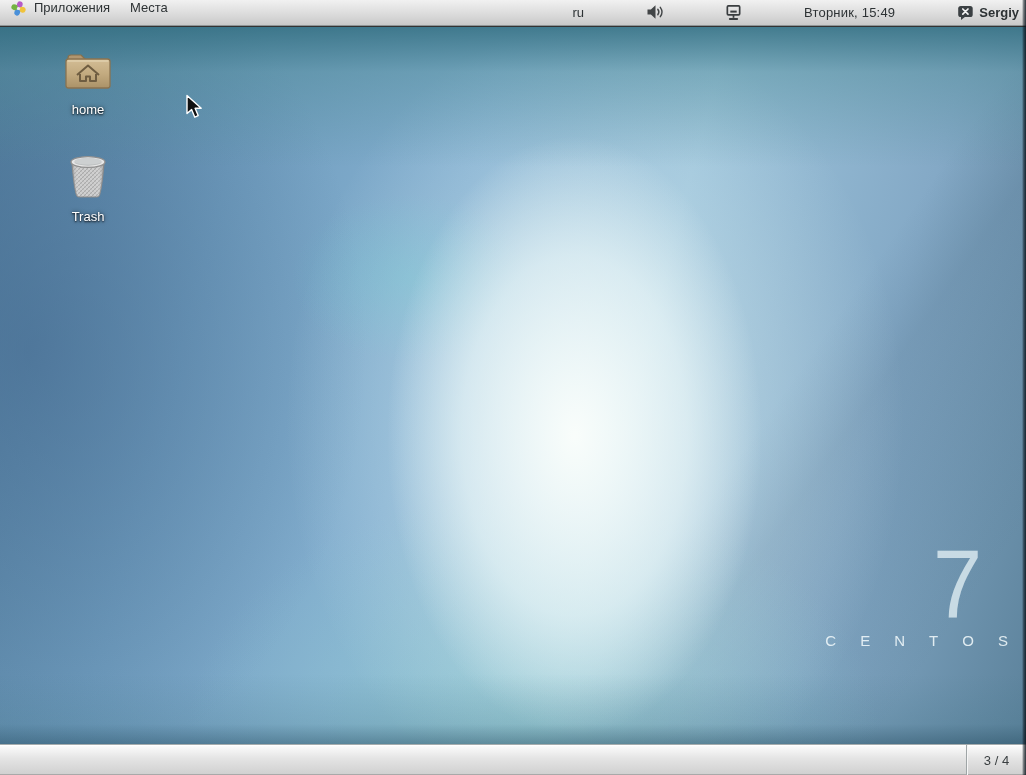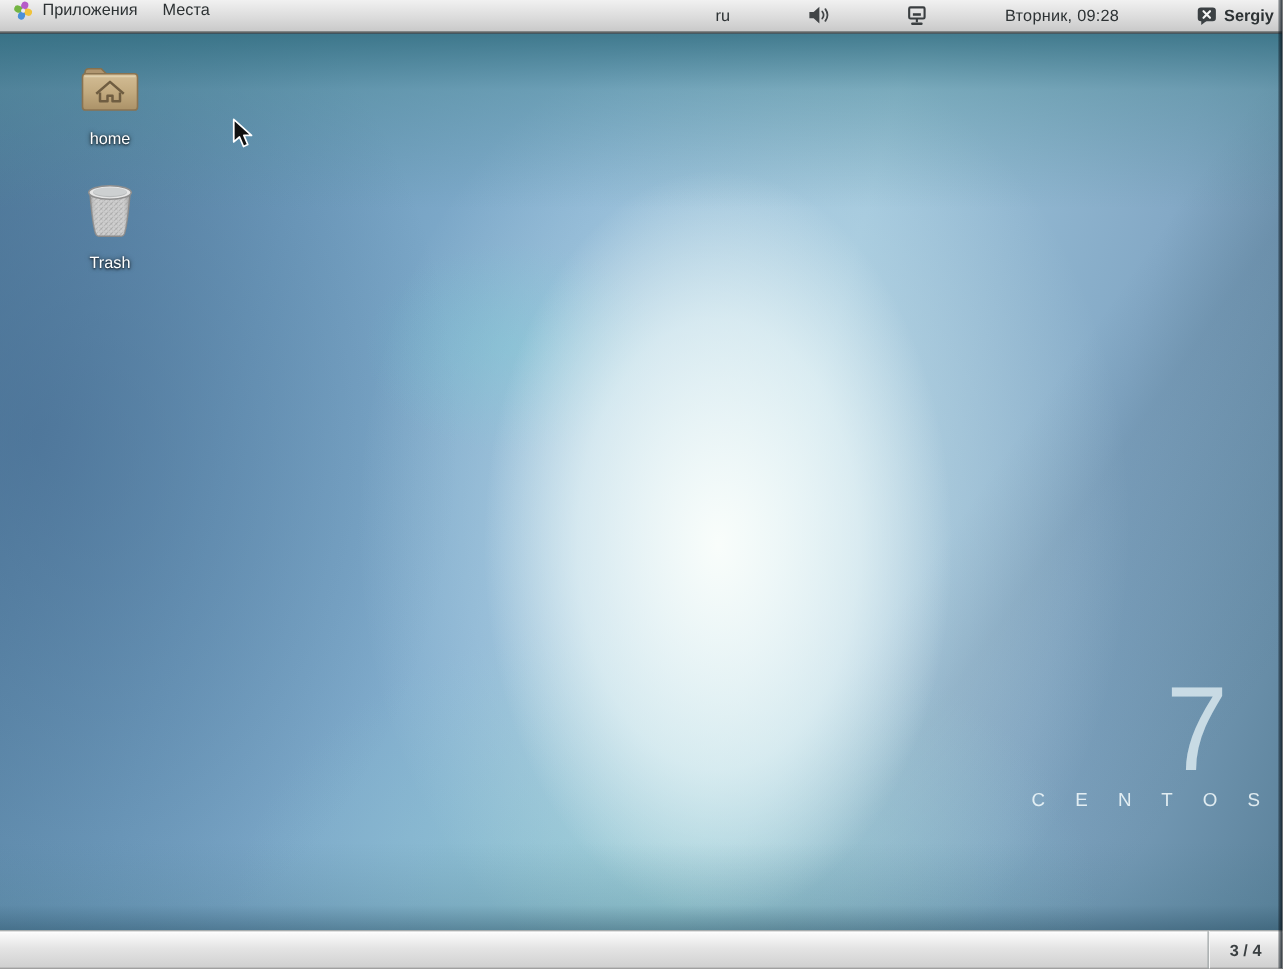--- a/index.html
+++ b/index.html
@@ -88,21 +88,21 @@
     align-items: center;
     gap: 4px;
   }
   .desktop-icon .glyph { display: block; }
   .icon-label {
     color: #ffffff;
     font-size: 13px;
     text-shadow: 0 1px 2px rgba(0,0,0,0.9), 0 0 4px rgba(0,0,0,0.6);
   }
   .di-home { left: 40px; top: 21px; align-items: center; }
-  .di-trash { left: 40px; top: 116px; }
+  .di-trash { left: 40px; top: 124px; }
 
   
   .watermark {
     position: absolute;
     right: 18px;
     bottom: 95px;
     text-align: right;
     pointer-events: none;
   }
   .wm-seven {
@@ -145,21 +145,21 @@
   }
   .window-list { flex: 1; }
   .workspace-indicator {
     width: 60px;
     display: flex;
     align-items: center;
     justify-content: center;
     border-left: 1px solid #9fa5a6;
     box-shadow: inset 1px 0 0 #f6f6f6;
     font-size: 13px;
-    font-weight: 700;
+    font-weight: 400;
     color: #3a3f41;
     margin-left: 30px;
   }
 
   
   .screen-edge-right {
     position: absolute;
     top: 0; right: 0; bottom: 0;
     width: 4px;
     background: linear-gradient(90deg, rgba(8,18,26,0) 0%, rgba(8,18,26,0.45) 35%, rgba(8,18,26,0.85) 100%);
@@ -210,21 +210,21 @@
         <span class="icon16">
           <svg width="17" height="17" viewBox="0 0 16 16">
             <rect x="2.2" y="1.8" width="11.6" height="8.4" rx="1" fill="none" stroke="#3a3e40" stroke-width="1.6"></rect>
             <rect x="5" y="6.2" width="6" height="1.9" fill="#3a3e40"></rect>
             <path d="M8 10.4 v2.6" stroke="#3a3e40" stroke-width="1.6"></path>
             <path d="M4.6 14.2 h6.8" stroke="#3a3e40" stroke-width="1.9" stroke-linecap="round"></path>
           </svg>
         </span>
       </div>
       <div class="tray-item clock">
-        <span>Вторник, 09:28</span>
+        <span>Вторник, 15:49</span>
       </div>
       <div class="tray-item user-item">
         <span class="icon16">
           <svg width="17" height="17" viewBox="0 0 17 17">
             <rect x="1.2" y="2" width="14.5" height="11" rx="2.6" fill="#3b4043"></rect>
             <path d="M4 12.5 L4 16 L8.5 12.5 Z" fill="#3b4043"></path>
             <path d="M5.8 5 L11 10.2 M11 5 L5.8 10.2" stroke="#f4f4f4" stroke-width="1.7" stroke-linecap="round"></path>
           </svg>
         </span>
         <span>Sergiy</span>

